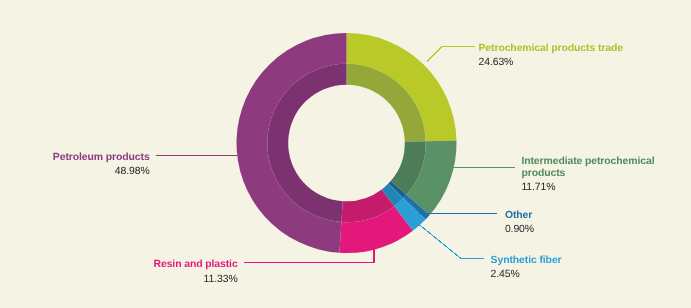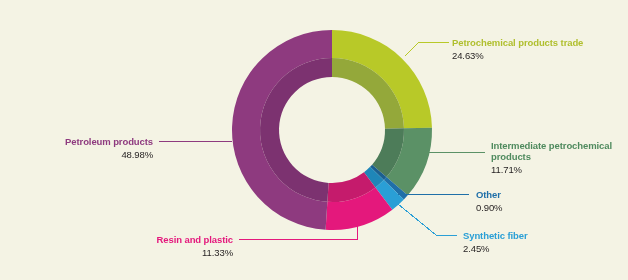--- a/index.html
+++ b/index.html
@@ -14,21 +14,20 @@
     font-family: "Liberation Sans", sans-serif;
     overflow: hidden;
     position: relative;
   }
   #chart-root {
     position: absolute;
     left: 0;
     top: 0;
     width: 559px;
     height: 280px;
-    padding-left: 17px;
   }
   svg.chart-svg {
     display: block;
     width: 628px;
     height: 280px;
   }
   .lbl-name {
     font-size: 9.5px;
     font-weight: bold;
     letter-spacing: -0.1px;

